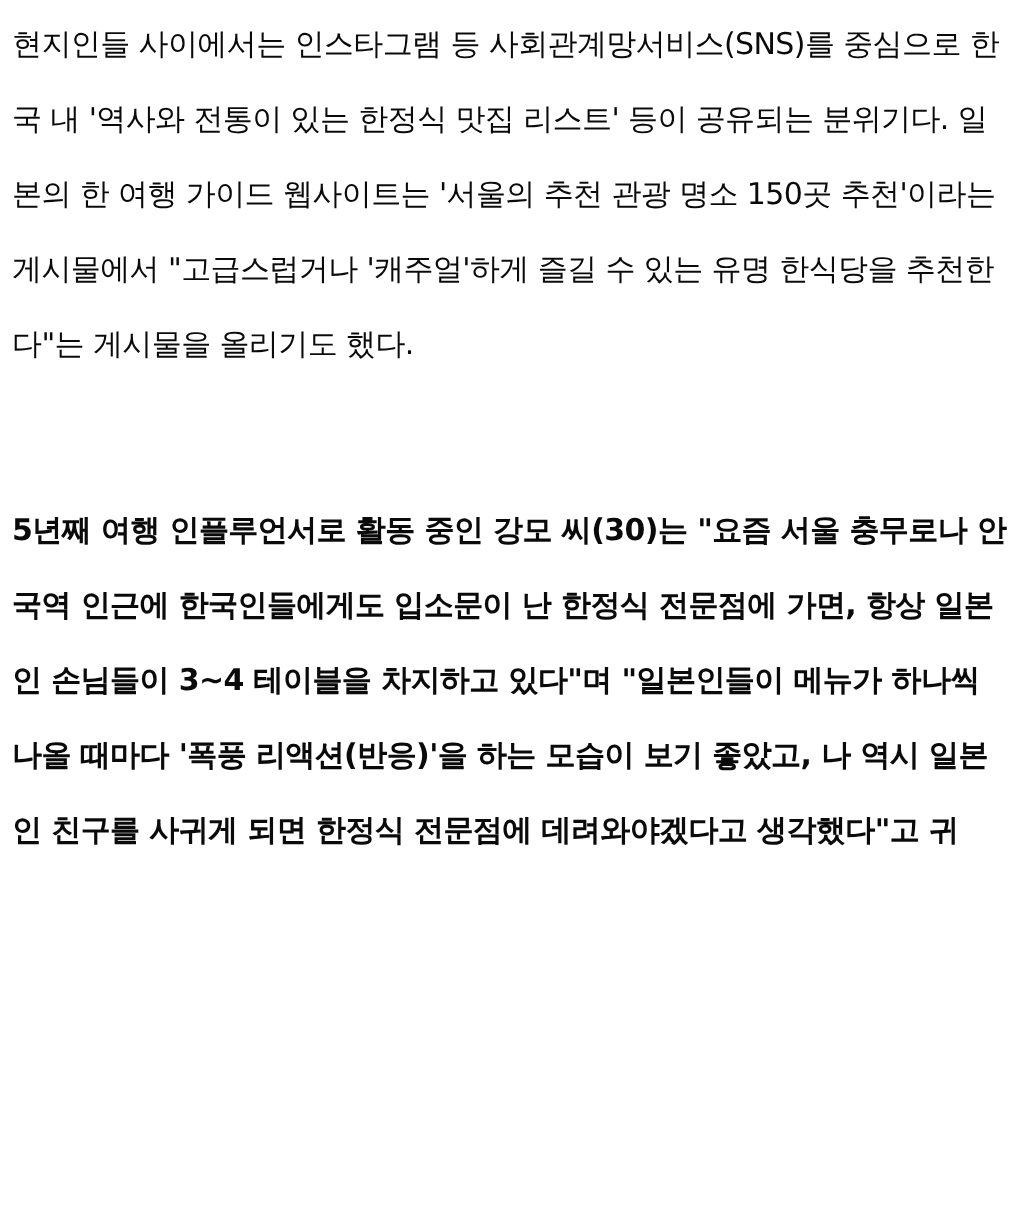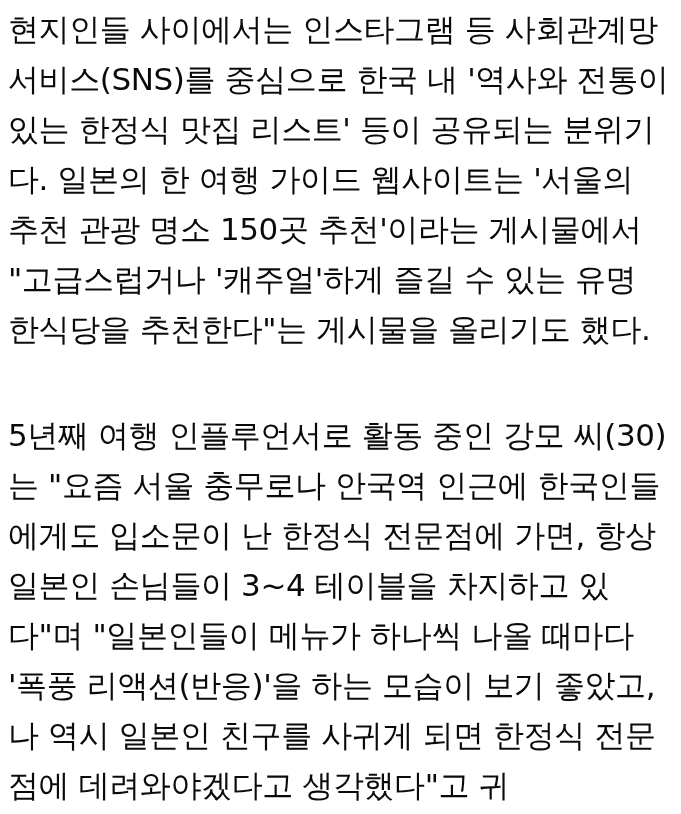--- a/index.html
+++ b/index.html
@@ -16,29 +16,30 @@
   .article {
     box-sizing: border-box;
     width: 681px;
     height: 814px;
     padding: 4px 8px 0 8px;
     background: #ffffff;
   }
   .para {
     margin: 0;
     color: #0a0a0a;
-    font-size: 31px;
+    font-size: 20px;
     line-height: 50px;
     letter-spacing: -0.4px;
     word-break: break-all;
     text-align: left;
     font-weight: 400;
   }
   .para + .para {
-    margin-top: 56px;
+    margin-top: 74px;
+    font-weight: bold;
   }
 </style>
 </head>
 <body>
 
 <div class="article">
   <p class="para">현지인들 사이에서는 인스타그램 등 사회관계망서비스(SNS)를 중심으로 한국 내 '역사와 전통이 있는 한정식 맛집 리스트' 등이 공유되는 분위기다. 일본의 한 여행 가이드 웹사이트는 '서울의 추천 관광 명소 150곳 추천'이라는 게시물에서 "고급스럽거나 '캐주얼'하게 즐길 수 있는 유명 한식당을 추천한다"는 게시물을 올리기도 했다.</p>
   <p class="para">5년째 여행 인플루언서로 활동 중인 강모 씨(30)는 "요즘 서울 충무로나 안국역 인근에 한국인들에게도 입소문이 난 한정식 전문점에 가면, 항상 일본인 손님들이 3~4 테이블을 차지하고 있다"며 "일본인들이 메뉴가 하나씩 나올 때마다 '폭풍 리액션(반응)'을 하는 모습이 보기 좋았고, 나 역시 일본인 친구를 사귀게 되면 한정식 전문점에 데려와야겠다고 생각했다"고 귀</p>
 </div>
 

